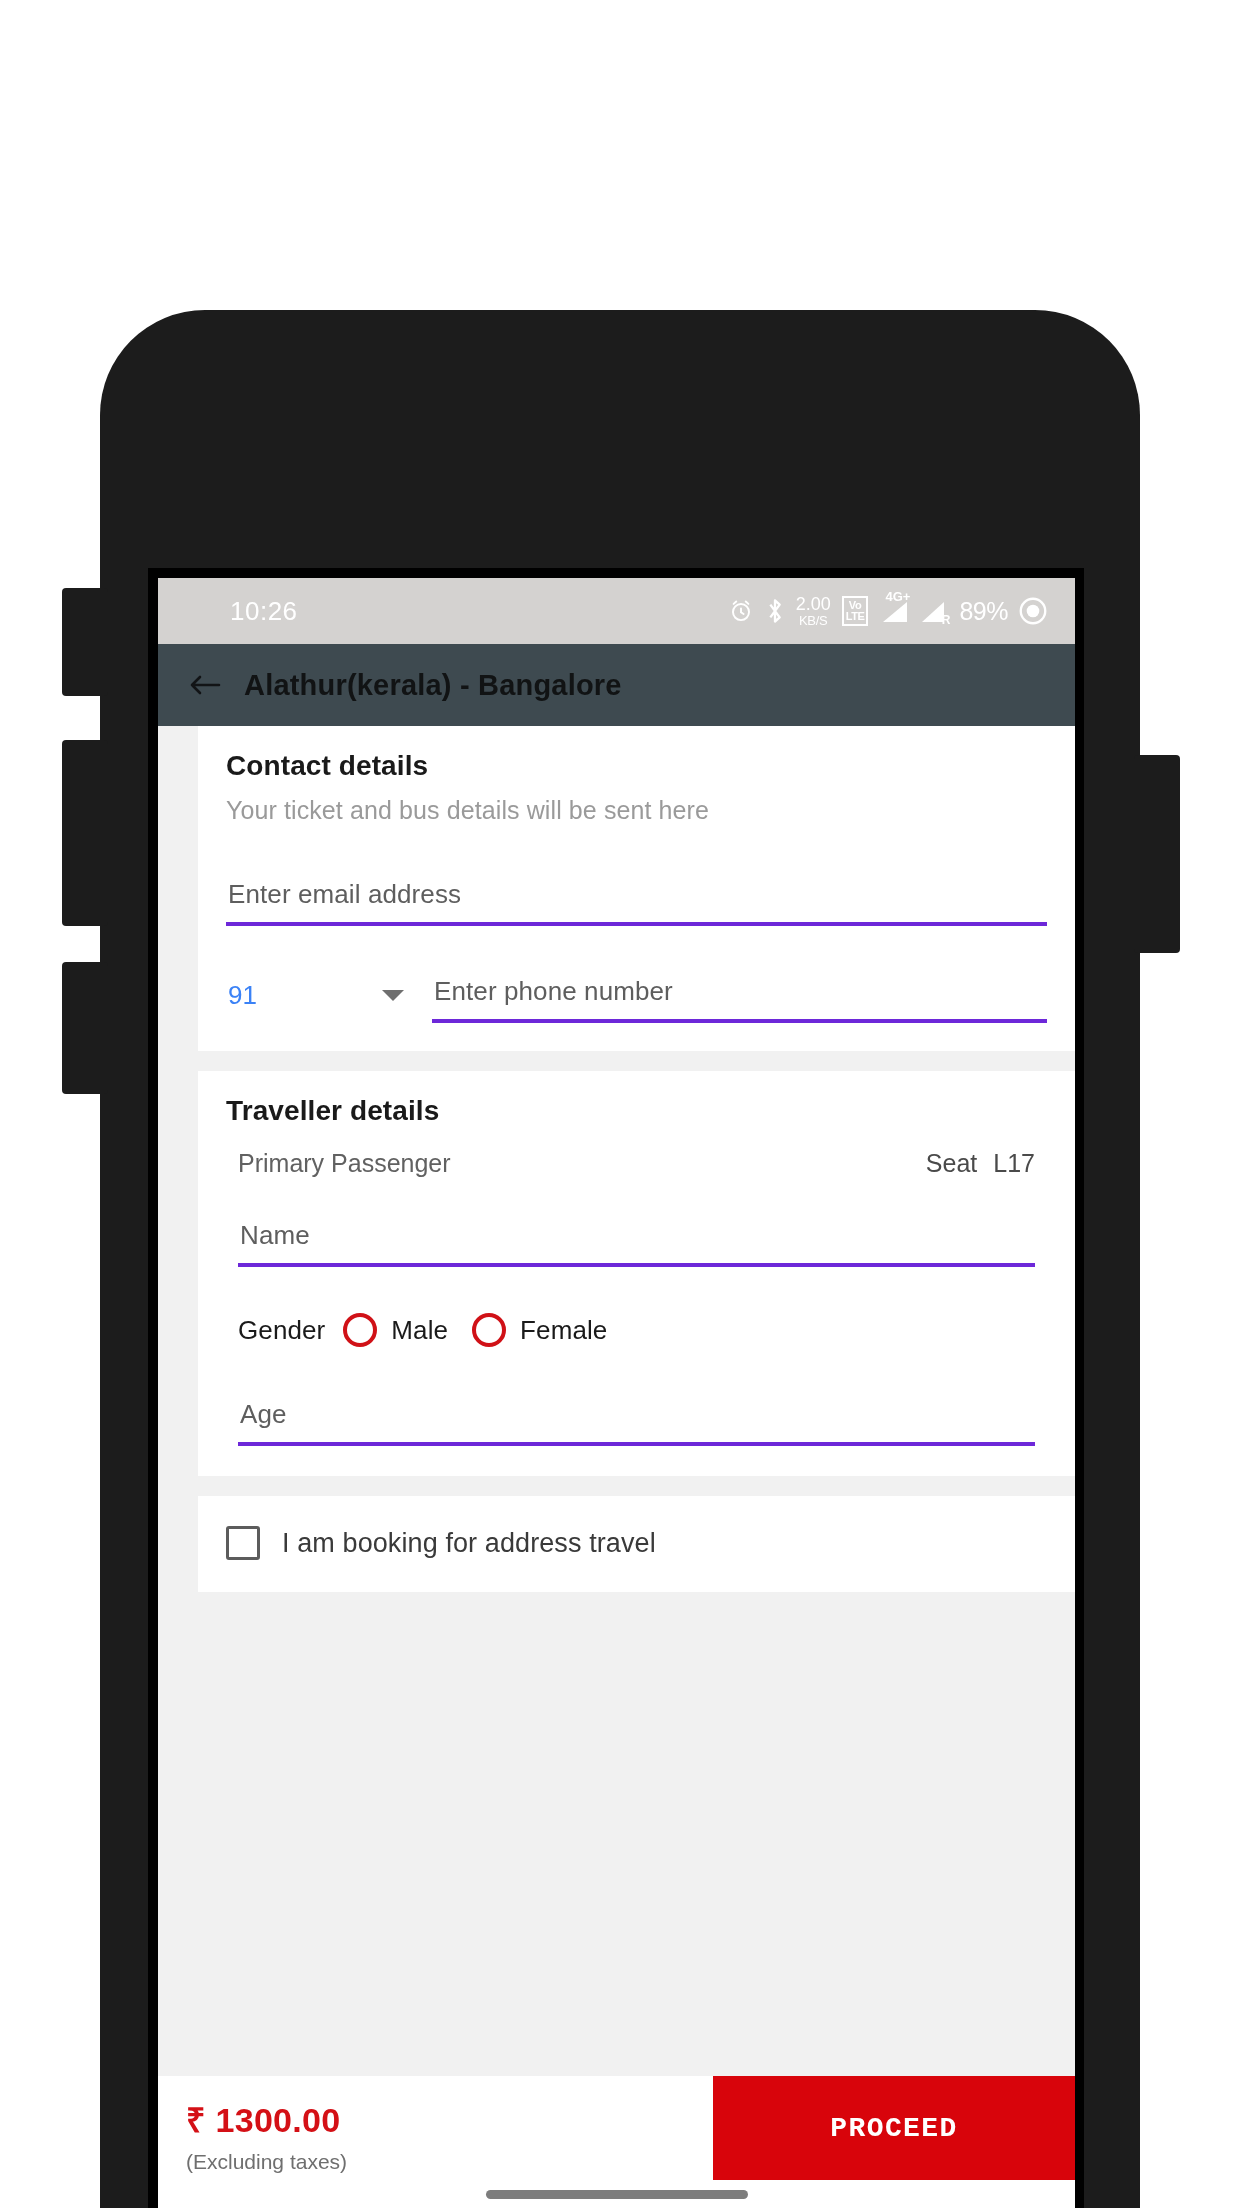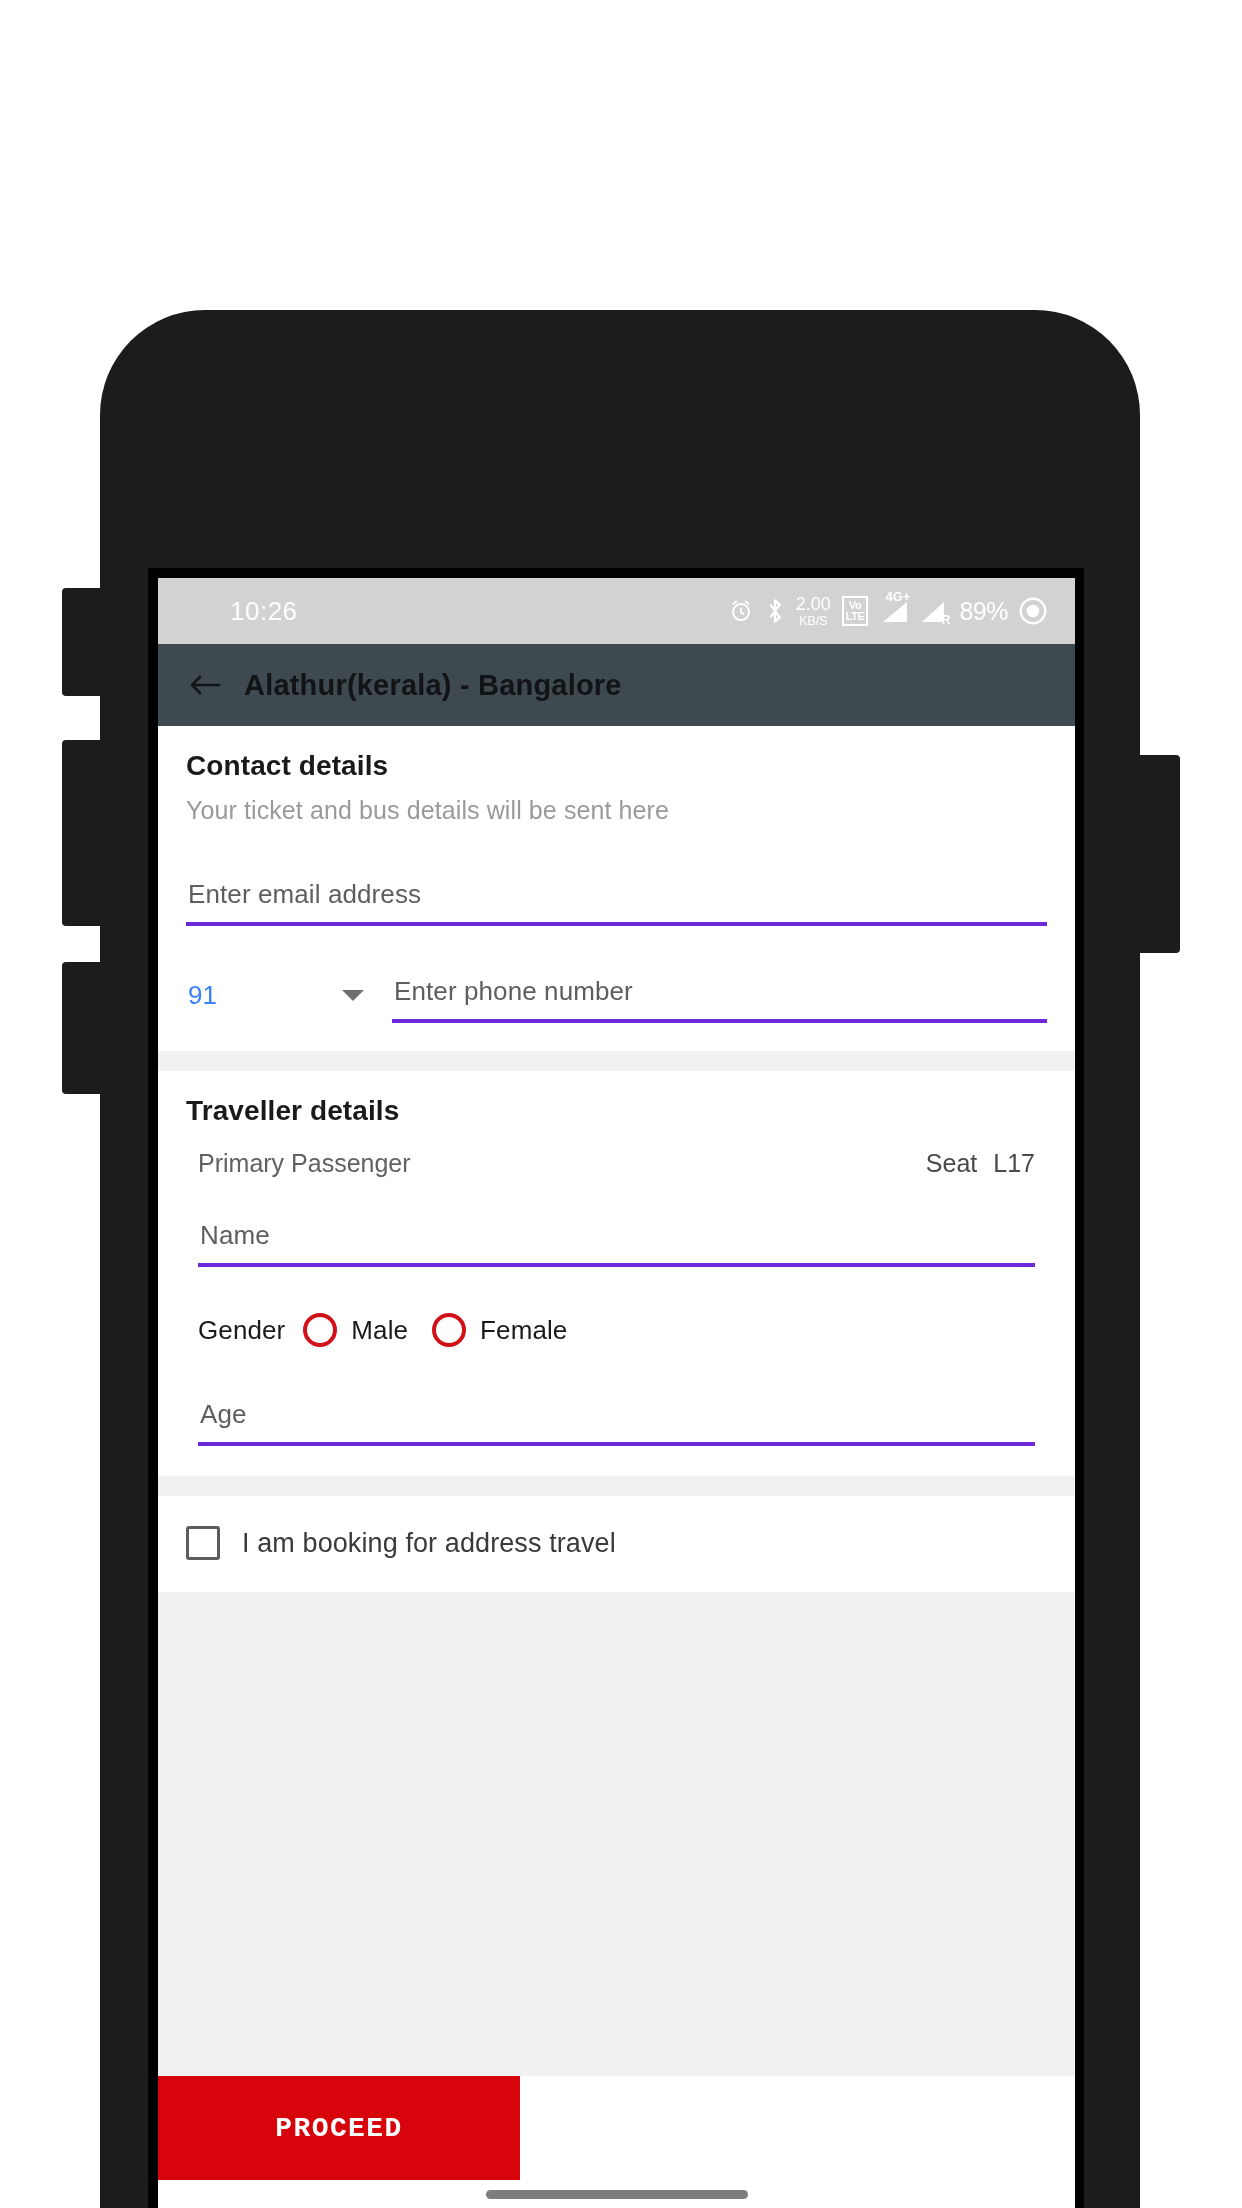--- a/index.html
+++ b/index.html
@@ -137,21 +137,21 @@
   }
 
   
   .content {
     flex: 1;
     background: #f1f1f1;
     overflow: hidden;
     display: flex;
     flex-direction: column;
   }
-  .card { background: #ffffff; }
+  .card { background: #ffffff; margin-left: 40px; }
   .gap  { height: 20px; background: #f1f1f1; flex: none; }
 
   
   .sec-contact { padding: 24px 28px 28px 28px; }
   .sec-title {
     font-size: 28px;
     font-weight: 700;
     color: #1a1a1a;
     letter-spacing: .1px;
   }
@@ -450,20 +450,24 @@
       <div class="gap"></div>
 
       <div class="card sec-business">
         <span class="checkbox"></span>
         <span class="biz-label">I am booking for address travel</span>
       </div>
 
       <div class="filler"></div>
 
       <div class="bottom-bar">
+        <div class="price-block">
+          <div class="price">₹ 1300.00</div>
+          <div class="price-note">(Excluding taxes)</div>
+        </div>
         <button class="proceed-btn">PROCEED</button>
       </div>
 
       <div class="nav-bar">
         <div class="home-indicator"></div>
       </div>
 
     </div>
   </div>
 </div>

